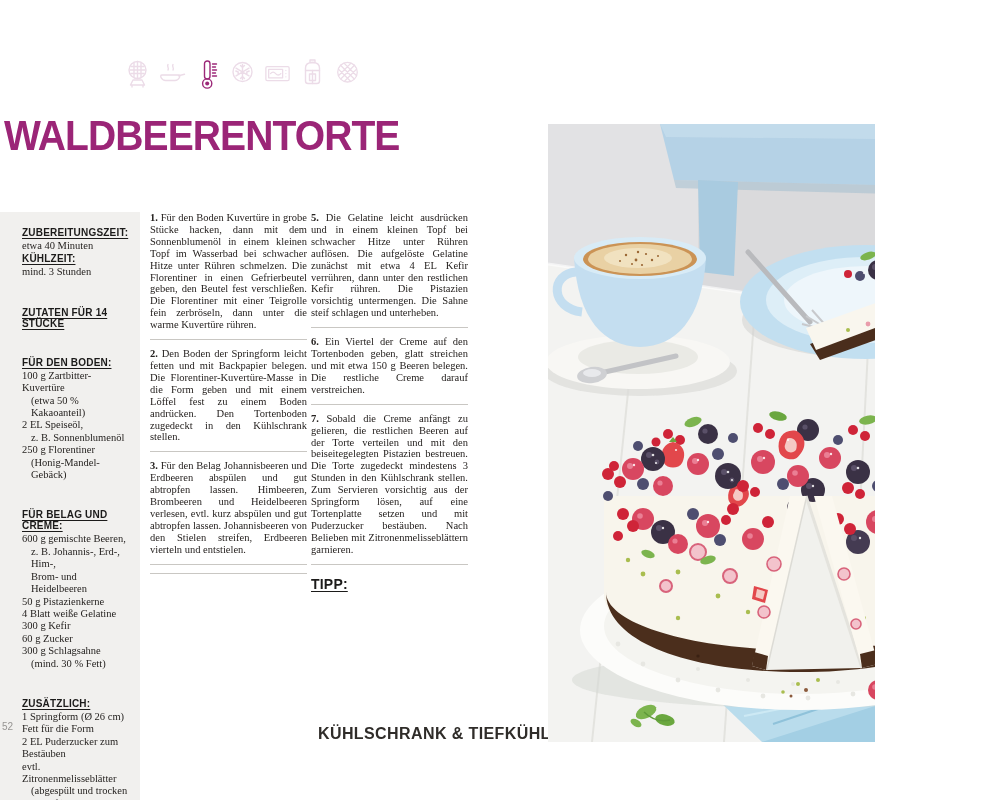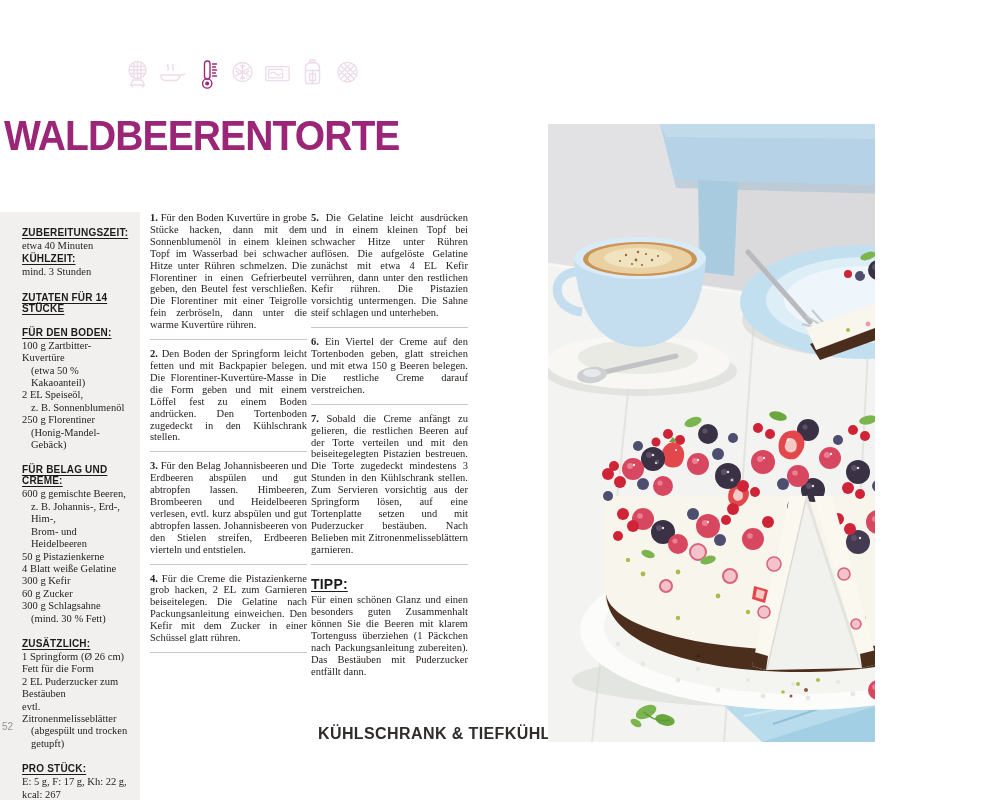--- a/index.html
+++ b/index.html
@@ -13,21 +13,21 @@
   .icon.active svg{stroke:#9c2878;}
 
   
   .title{position:absolute;left:4px;top:112px;font-size:42px;font-weight:bold;color:#9b2577;
          letter-spacing:-1px;transform:scaleX(.93);transform-origin:left;white-space:nowrap;}
   .subtitle{position:absolute;left:5px;top:156px;font-size:19.5px;font-weight:bold;color:#9b2577;letter-spacing:-.2px;white-space:nowrap;}
 
   
   .sidebar{position:absolute;left:0;top:212px;width:140px;box-sizing:border-box;
            background:#f1f0ee;padding:15px 8px 18px 22px;}
-  .sb-section{margin-top:13px;}
+  .sb-section{margin-top:28px;}
   .sb-section.first{margin-top:0;}
   .sb-section.tight{margin-top:1px;}
   .sb-heading{font-size:10px;font-weight:bold;letter-spacing:.2px;color:#1c1b1a;
               text-decoration:underline;text-underline-offset:2px;margin-bottom:2px;}
   .sb-line{font-family:"Liberation Serif",serif;font-size:10.5px;line-height:12.4px;color:#262321;}
   .sb-line.ind{padding-left:9px;}
 
   
   .col{position:absolute;top:212px;width:157px;font-family:"Liberation Serif",serif;
        font-size:10.5px;line-height:11.9px;text-align:justify;color:#262220;hyphens:auto;}
@@ -156,33 +156,31 @@
     </div>
   </div>
 
   <div class="col col1">
     <p class="step"><span class="num">1.</span> <span>Für den Boden Kuvertüre in grobe Stücke hacken, dann mit dem Sonnenblumenöl in einem kleinen Topf im Wasserbad bei schwacher Hitze unter Rühren schmelzen. Die Florentiner in einen Gefrierbeutel geben, den Beutel fest verschließen. Die Florentiner mit einer Teigrolle fein zerbröseln, dann unter die warme Kuvertüre rühren.</span></p>
     <hr class="divider">
     <p class="step"><span class="num">2.</span> <span>Den Boden der Springform leicht fetten und mit Backpapier belegen. Die Florentiner-Kuvertüre-Masse in die Form geben und mit einem Löffel fest zu einem Boden andrücken. Den Tortenboden zugedeckt in den Kühlschrank stellen.</span></p>
     <hr class="divider">
     <p class="step"><span class="num">3.</span> <span>Für den Belag Johannisbeeren und Erdbeeren abspülen und gut abtropfen lassen. Himbeeren, Brombeeren und Heidelbeeren verlesen, evtl. kurz abspülen und gut abtropfen lassen. Johannisbeeren von den Stielen streifen, Erdbeeren vierteln und entstielen.</span></p>
     <hr class="divider">
-    <p class="step"><span class="num">4.</span> <span>Für die Creme die Pistazienkerne grob hacken, 2 EL zum Garnieren beiseitelegen. Die Gelatine nach Packungsanleitung einweichen. Den Kefir mit dem Zucker in einer Schüssel glatt rühren.</span></p>
     <hr class="divider">
   </div>
 
   <div class="col col2">
     <p class="step"><span class="num">5.</span> <span>Die Gelatine leicht ausdrücken und in einem kleinen Topf bei schwacher Hitze unter Rühren auflösen. Die aufgelöste Gelatine zunächst mit etwa 4 EL Kefir verrühren, dann unter den restlichen Kefir rühren. Die Pistazien vorsichtig untermengen. Die Sahne steif schlagen und unterheben.</span></p>
     <hr class="divider">
     <p class="step"><span class="num">6.</span> <span>Ein Viertel der Creme auf den Tortenboden geben, glatt streichen und mit etwa 150 g Beeren belegen. Die restliche Creme darauf verstreichen.</span></p>
     <hr class="divider">
     <p class="step"><span class="num">7.</span> <span>Sobald die Creme anfängt zu gelieren, die restlichen Beeren auf der Torte verteilen und mit den beiseitegelegten Pistazien bestreuen. Die Torte zugedeckt mindestens 3 Stunden in den Kühlschrank stellen. Zum Servieren vorsichtig aus der Springform lösen, auf eine Tortenplatte setzen und mit Puderzucker bestäuben. Nach Belieben mit Zitronenmelisseblättern garnieren.</span></p>
     <hr class="divider">
     <div class="tip-heading">TIPP:</div>
-    <p class="step tip-text">Für einen schönen Glanz und einen besonders guten Zusammenhalt können Sie die Beeren mit klarem Tortenguss überziehen (1 Päckchen nach Packungsanleitung zubereiten). Das Bestäuben mit Puderzucker entfällt dann.</p>
   </div>
 
   <div class="page-num">52</div>
   <div class="chapter">KÜHLSCHRANK &amp; TIEFKÜHLFACH</div>
 
   <div class="photo">
     <svg width="452" height="618" viewBox="0 0 452 618">
 
       <rect x="0" y="0" width="452" height="250" fill="#dadadc"></rect>
       <rect x="0" y="0" width="150" height="250" fill="#e2e2e4"></rect>

